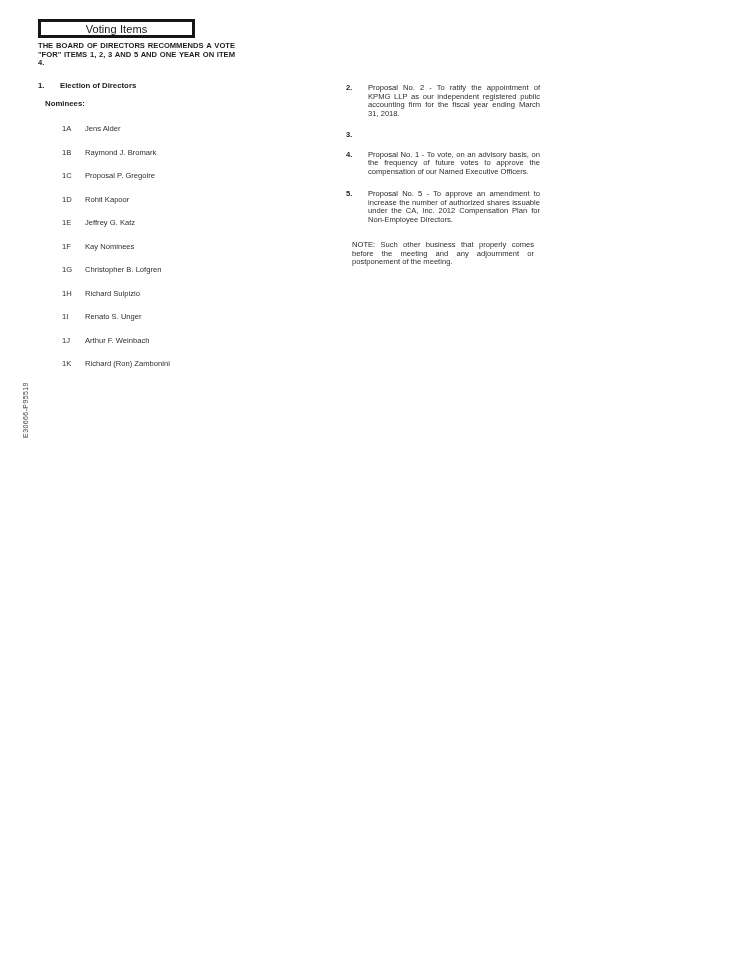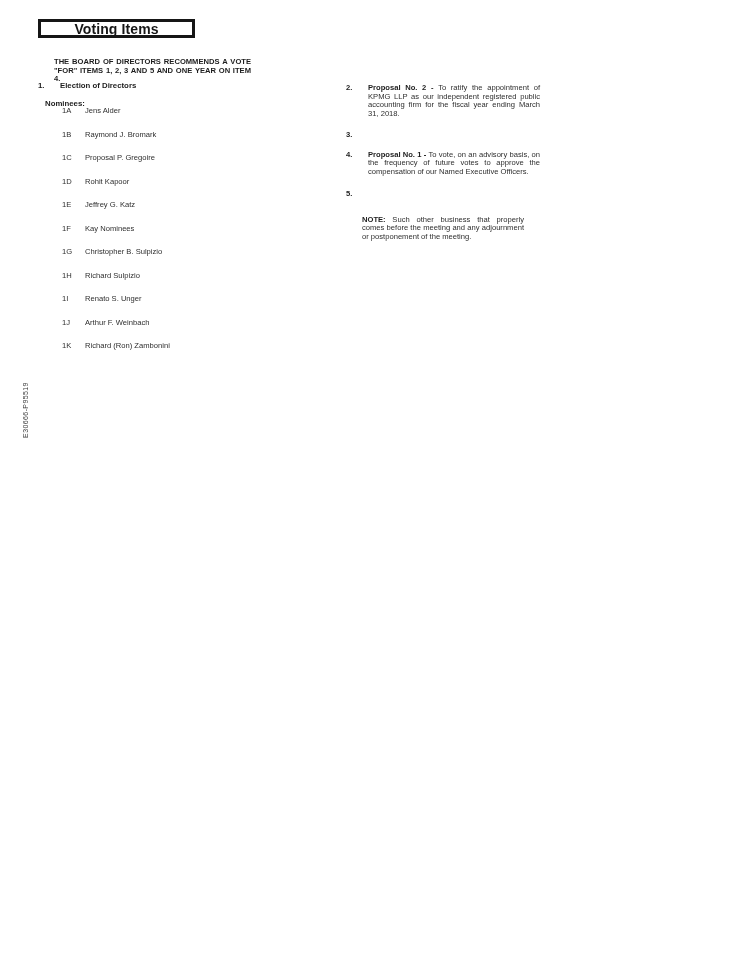--- a/index.html
+++ b/index.html
@@ -15,46 +15,46 @@
 
   
   .header-box {
     position: absolute; left: 38px; top: 19px;
     width: 151px; height: 13px;
     border: 3px solid #161616;
     display: flex; align-items: center; justify-content: center;
     background: #ffffff;
   }
   .header-box span {
-    font-weight: bold; font-size: 14px; color: #161616;
+    font-weight: normal; font-size: 11px; color: #161616;
     letter-spacing: 0.1px;
   }
 
   
   .recommendation {
     position: absolute; left: 38px; top: 42px; width: 197px;
-    margin: 16px;
+    margin: 0;
     font-weight: bold; font-size: 7.6px; line-height: 8.6px;
     text-align: justify;
     color: #1d1d1d;
   }
 
   
   .item1 {
     position: absolute; left: 38px; top: 81px;
     font-weight: bold; font-size: 7.8px; color: #1d1d1d;
     display: flex;
   }
   .item1 .num { width: 22px; flex: none; }
   .nominees-label {
     position: absolute; left: 45px; top: 99px;
     font-weight: bold; font-size: 7.8px; color: #1d1d1d;
   }
   .nominees {
-    position: absolute; left: 62px; top: 106px;
+    position: absolute; left: 62px; top: 124px;
   }
   .nominee {
     display: flex; align-items: baseline;
     height: 23.5px;
     font-size: 7.6px; color: #2e2e2e;
   }
   .nominee .code { width: 23px; flex: none; }
 
   
   .right-col {
@@ -62,26 +62,26 @@
     font-size: 7.6px; line-height: 8.5px; color: #2e2e2e;
   }
   .proposal { display: flex; margin: 0; }
   .proposal .num {
     width: 22px; flex: none;
     font-weight: bold; color: #1d1d1d;
   }
   .proposal .body {
     flex: 1; margin: 0; text-align: justify;
   }
-  .proposal .body b, .note b { font-weight: bold; color: #1d1d1d; }
+  .proposal .body b, .note b { font-weight: normal; color: #1d1d1d; }
   .proposal.p2 { margin-bottom: 13px; }
   .proposal.p3 { margin-bottom: 11px; }
   .proposal.p4 { margin-bottom: 14px; }
   .proposal.p5 { margin-bottom: 17px; }
-  .note { margin: 16px; text-align: justify; }
+  .note { margin: 6px; text-align: justify; }
 
   
   .vertical-code {
     position: absolute; left: 25px; top: 410px;
     transform: translate(-50%, -50%) rotate(-90deg);
     white-space: nowrap;
     font-size: 7px; letter-spacing: 0.4px; color: #3a3a3a;
   }
 </style>
 </head>
@@ -122,21 +122,21 @@
     <div class="nominee">
       <span class="code">1E</span>
       <span class="name">Jeffrey G. Katz</span>
     </div>
     <div class="nominee">
       <span class="code">1F</span>
       <span class="name">Kay Nominees</span>
     </div>
     <div class="nominee">
       <span class="code">1G</span>
-      <span class="name">Christopher B. Sulpizio</span>
+      <span class="name">Christopher B. Lofgren</span>
     </div>
     <div class="nominee">
       <span class="code">1H</span>
       <span class="name">Richard Sulpizio</span>
     </div>
     <div class="nominee">
       <span class="code">1I</span>
       <span class="name">Renato S. Unger</span>
     </div>
     <div class="nominee">
@@ -160,20 +160,21 @@
       <span class="num">3.</span>
     </div>
 
     <div class="proposal p4">
       <span class="num">4.</span>
       <p class="body"><b>Proposal No. 1 - </b><span>To vote, on an advisory basis, on the frequency of future votes to approve the compensation of our Named Executive Officers.</span></p>
     </div>
 
     <div class="proposal p5">
       <span class="num">5.</span>
+      <p class="body"><b>Proposal No. 5 - </b><span>To approve an amendment to increase the number of authorized shares issuable under the CA, Inc. 2012 Compensation Plan for Non-Employee Directors.</span></p>
     </div>
 
     <p class="note"><b>NOTE:</b><span> Such other business that properly comes before the meeting and any adjournment or postponement of the meeting.</span></p>
 
   </div>
 
   <div class="vertical-code">E30666-P95519</div>
 
 </div>
 

